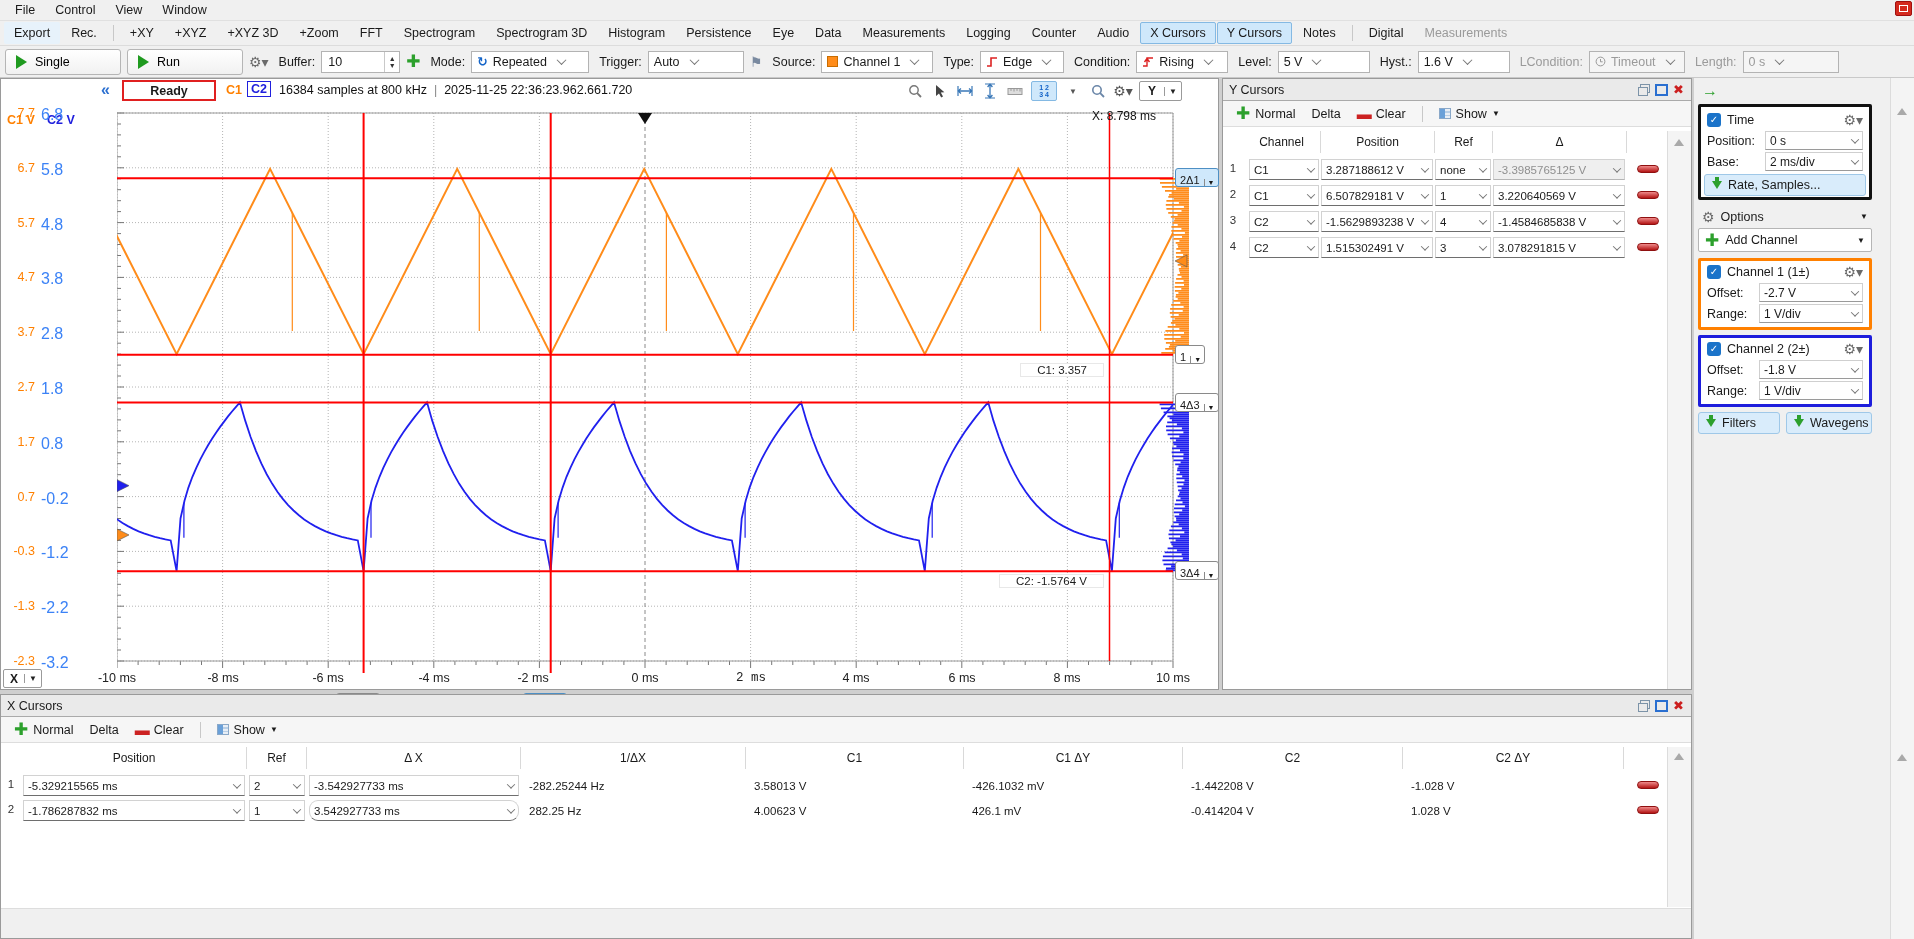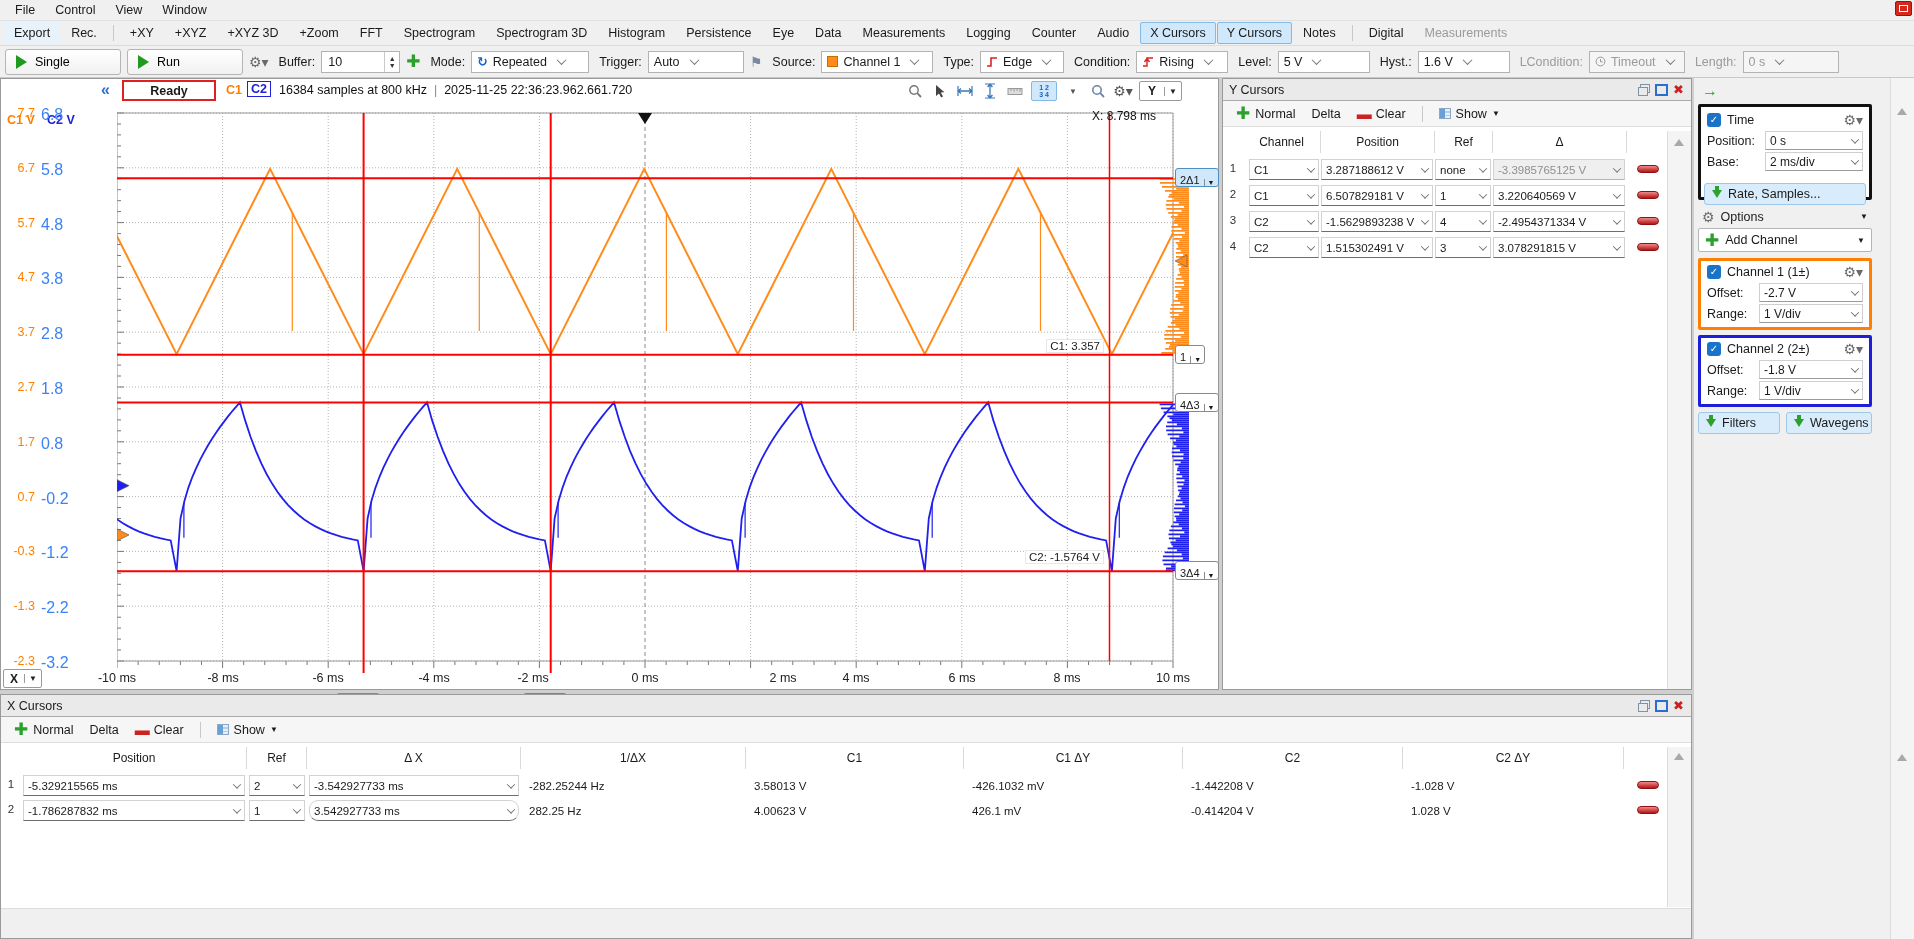--- a/index.html
+++ b/index.html
@@ -56,21 +56,21 @@
   #plot-wrap { position:absolute; left:0; top:24px; width:1219px; height:588px; }
   .tick-c1 { position:absolute; width:34px; text-align:right; color:#ff8000; font-size:12.5px; }
   .tick-c2 { position:absolute; width:34px; text-align:left; color:#3b82f6; font-size:16px; }
   .axis-head { position:absolute; font-size:12.5px; font-weight:bold; }
   .tick-t { position:absolute; width:60px; text-align:center; font-size:12.5px; color:#222; }
   .yflag { position:absolute; display:inline-flex; align-items:flex-end; height:19px; background:#fff; border:1px solid #8a8a8a; border-radius:3px; font-size:11px; }
   .yflag .lbl { padding:0 4px; }
   .yflag .dd { border-left:1px solid #8a8a8a; padding:0 3px; font-size:7px; }
   .yflag.active { background:#cfe8fb; border-color:#4d8fc4; }
   .xflag { position:absolute; top:590px; }
-  .readout { position:absolute; background:#fff; border:1px solid #e8e8e8; padding:0 3px; font-size:11.5px; white-space:nowrap; }
+  .readout { position:absolute; background:#fff; border:1px solid #e8e8e8; padding:0 16px; font-size:11.5px; white-space:nowrap;margin-top:24px; }
   #xpos-label { position:absolute; font-size:12px; color:#111; }
 
   
   .panel-title { position:absolute; left:0; top:0; right:0; height:22px; background:#eaeaea; border-bottom:1px solid #aaa; display:flex; align-items:center; padding:0 6px; font-size:12.5px; }
   .win-ic { width:13px; height:12px; margin-left:4px; position:relative; }
   .win-restore:before { content:""; position:absolute; left:2px; top:0; width:8px; height:7px; border:1.5px solid #7c93a8; }
   .win-restore:after { content:""; position:absolute; left:0px; top:3px; width:8px; height:7px; border:1.5px solid #7c93a8; background:#eaeaea; }
   .win-max { border:2px solid #2a6fd0; }
   .win-close { color:#cc1f1f; font-weight:bold; font-size:13px; line-height:12px; text-align:center; }
   .ptoolbar { position:absolute; left:0; top:22px; right:0; height:26px; background:#f6f6f6; border-bottom:1px solid #ddd; display:flex; align-items:center; gap:6px; padding:0 8px; font-size:12.5px; }
@@ -330,21 +330,21 @@
         <span class="tick-c2" style="left: 40px; top: 387px;">-0.2</span>
         <span class="tick-c2" style="left: 40px; top: 441px;">-1.2</span>
         <span class="tick-c2" style="left: 40px; top: 496px;">-2.2</span>
         <span class="tick-c2" style="left: 40px; top: 551px;">-3.2</span>
         <span class="tick-t" style="left: 86px; top: 568px;">-10 ms</span>
         <span class="tick-t" style="left: 192px; top: 568px;">-8 ms</span>
         <span class="tick-t" style="left: 297px; top: 568px;">-6 ms</span>
         <span class="tick-t" style="left: 403px; top: 568px;">-4 ms</span>
         <span class="tick-t" style="left: 502px; top: 568px;">-2 ms</span>
         <span class="tick-t" style="left: 614px; top: 568px;">0 ms</span>
-        <span class="tick-t" style="left: 752px; top: 568px;">2 ms</span>
+        <span class="tick-t" style="left: 720px; top: 568px; font-family: Liberation Mono, monospace;">2 ms</span>
         <span class="tick-t" style="left: 825px; top: 568px;">4 ms</span>
         <span class="tick-t" style="left: 931px; top: 568px;">6 ms</span>
         <span class="tick-t" style="left: 1036px; top: 568px;">8 ms</span>
         <span class="tick-t" style="left: 1142px; top: 568px;">10 ms</span>
       </div>
     <div id="flag-layer">
         <span class="yflag active" style="left: 1174px; top: 65px;">
           <span class="lbl">2Δ1</span>
           <span class="dd">▼</span>
         </span>
@@ -448,21 +448,21 @@
       </div>
       <div class="tbl-field" style="left: 98px; top: 80px; width: 112px; justify-content: center;">
         <span>-1.5629893238 V</span>
         <span class="cv"></span>
       </div>
       <div class="tbl-field" style="left: 212px; top: 80px; width: 56px;">
         <span>4</span>
         <span class="cv"></span>
       </div>
       <div class="tbl-field" style="left: 270px; top: 80px; width: 132px;">
-        <span>-2.4954371334 V</span>
+        <span>-1.4584685838 V</span>
         <span class="cv"></span>
       </div>
       <span class="rmv" style="left: 414px; top: 86px;"></span>
       <span class="rownum" style="left: 2px; top: 109px;">4</span>
       <div class="tbl-field" style="left: 26px; top: 106px; width: 70px;">
         <span>C2</span>
         <span class="cv"></span>
       </div>
       <div class="tbl-field" style="left: 98px; top: 106px; width: 112px;">
         <span>1.515302491 V</span>
@@ -498,21 +498,21 @@
           <span class="cv"></span>
         </span>
     </div>
     <div class="sb-row">
       <span style="width:52px">Base:</span>
       <span class="sb-combo">
           <span>2 ms/div</span>
           <span class="cv"></span>
         </span>
     </div>
-    <div class="blue-btn" style="margin:11px 3px">
+    <div class="blue-btn" style="margin:2px 3px">
       <span class="gdown"></span>
       <span>Rate, Samples...</span>
     </div>
   </div>
   <div class="sb-row abs" style="left:2px;top:128px;width:178px">
     <span class="gear">⚙</span>
     <span>Options</span>
     <span style="margin-left:auto;font-size:8px">▼</span>
   </div>
   <div class="sb-panel sb-row" style="top:150px;height:24px;border:1px solid #b5b5b5">

